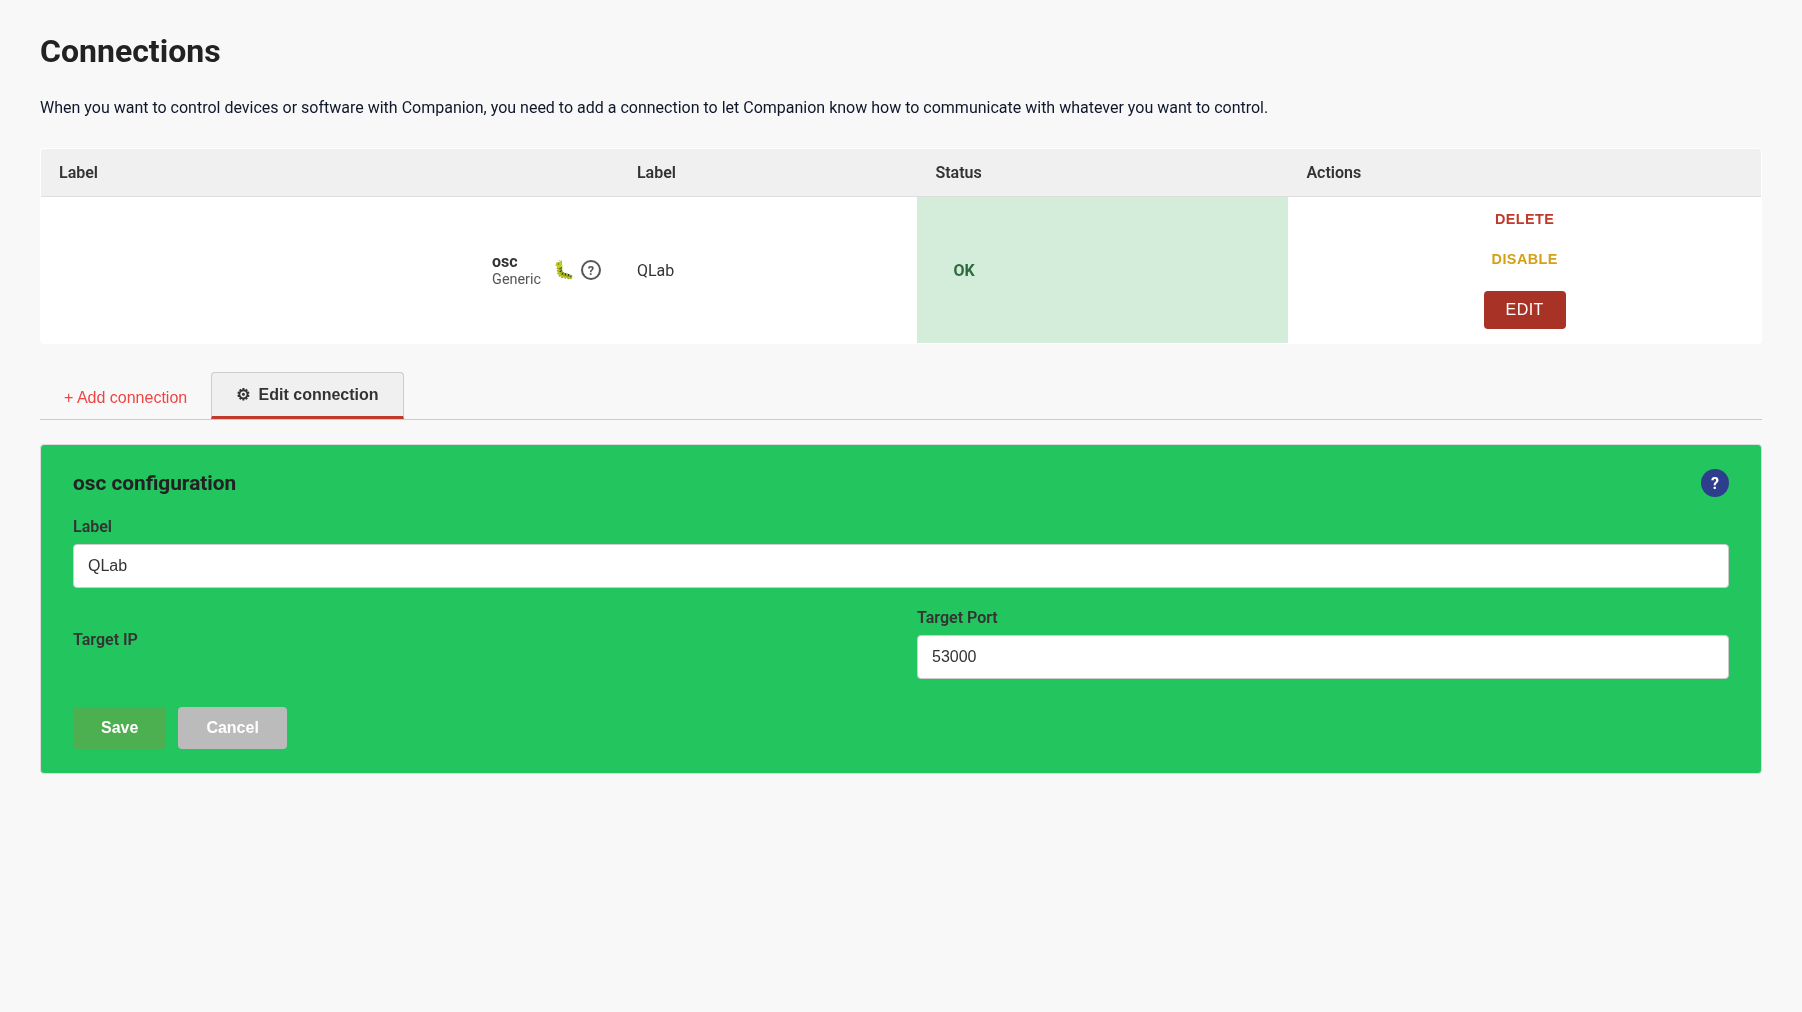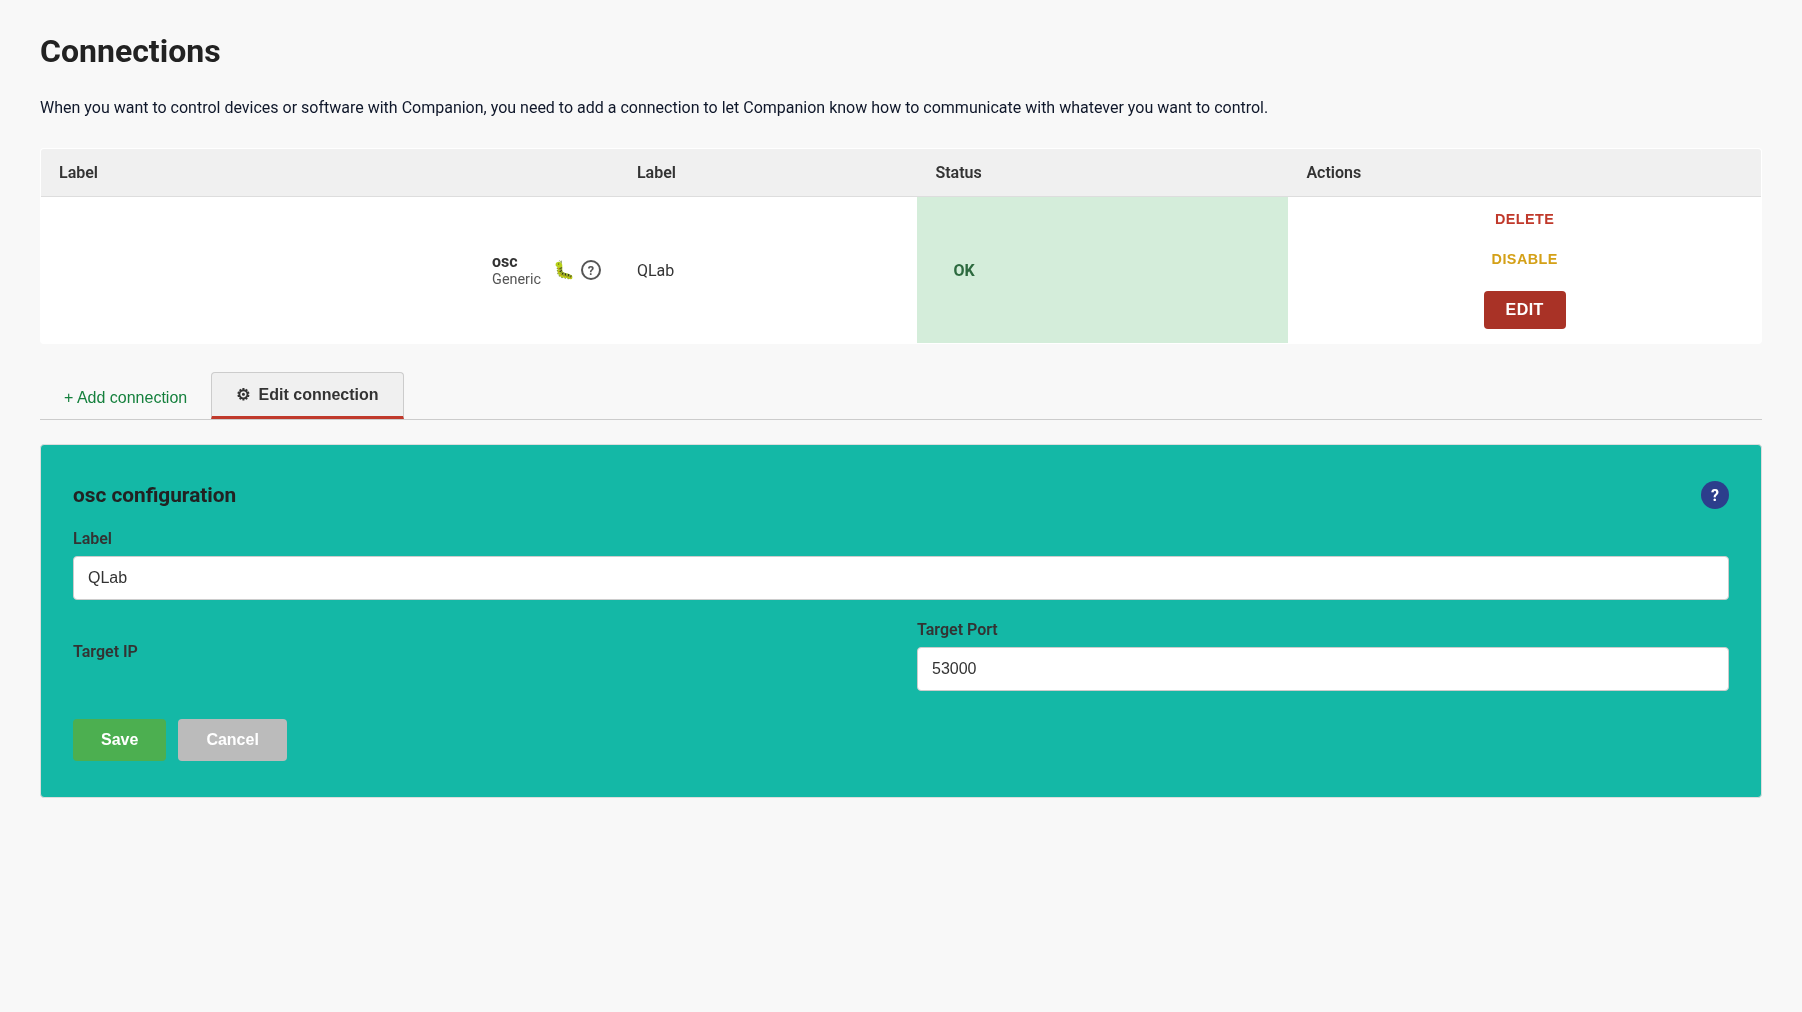--- a/index.html
+++ b/index.html
@@ -102,21 +102,21 @@
       font-size: 0.9rem;
       cursor: pointer;
       letter-spacing: 0.03em;
     }
     .btn-edit {
       background: #a93226;
       color: #fff;
       border: none;
       border-radius: 4px;
       padding: 10px 22px;
-      font-weight: 700;
+      font-weight: 400;
       font-size: 1rem;
       cursor: pointer;
       letter-spacing: 0.03em;
     }
     
     .tabs {
       display: flex;
       align-items: flex-end;
       gap: 0;
       margin-bottom: 0;
@@ -127,43 +127,43 @@
       cursor: pointer;
       border: none;
       background: none;
       color: #333;
       display: flex;
       align-items: center;
       gap: 8px;
       font-weight: 500;
     }
     .tab-add {
-      color: #15803d;
+      color: #ef4444;
       font-weight: 500;
     }
     .tab-edit {
       background: #f0f0f0;
       border: 1px solid #ccc;
       border-bottom: 3px solid #c0392b;
       border-radius: 4px 4px 0 0;
       font-weight: 600;
       color: #333;
     }
     .tab-divider {
       width: 100%;
       border: none;
       border-top: 1px solid #ccc;
       margin-bottom: 24px;
     }
     
     .config-section {
-      background: #14b8a6;
+      background: #22c55e;
       border: 1px solid #ddd;
       border-radius: 4px;
-      padding: 36px 32px;
+      padding: 24px 32px;
     }
     .config-header {
       display: flex;
       justify-content: space-between;
       align-items: center;
       margin-bottom: 20px;
     }
     .config-title {
       font-size: 1.3rem;
       font-weight: 700;

